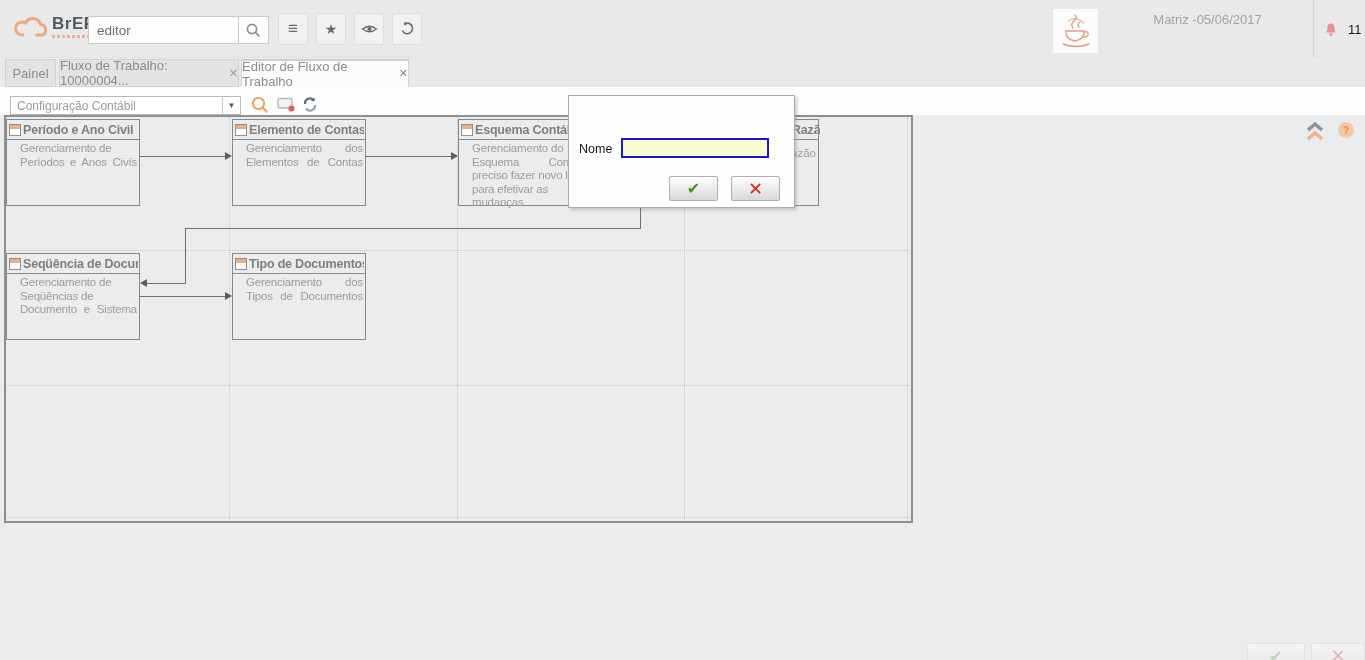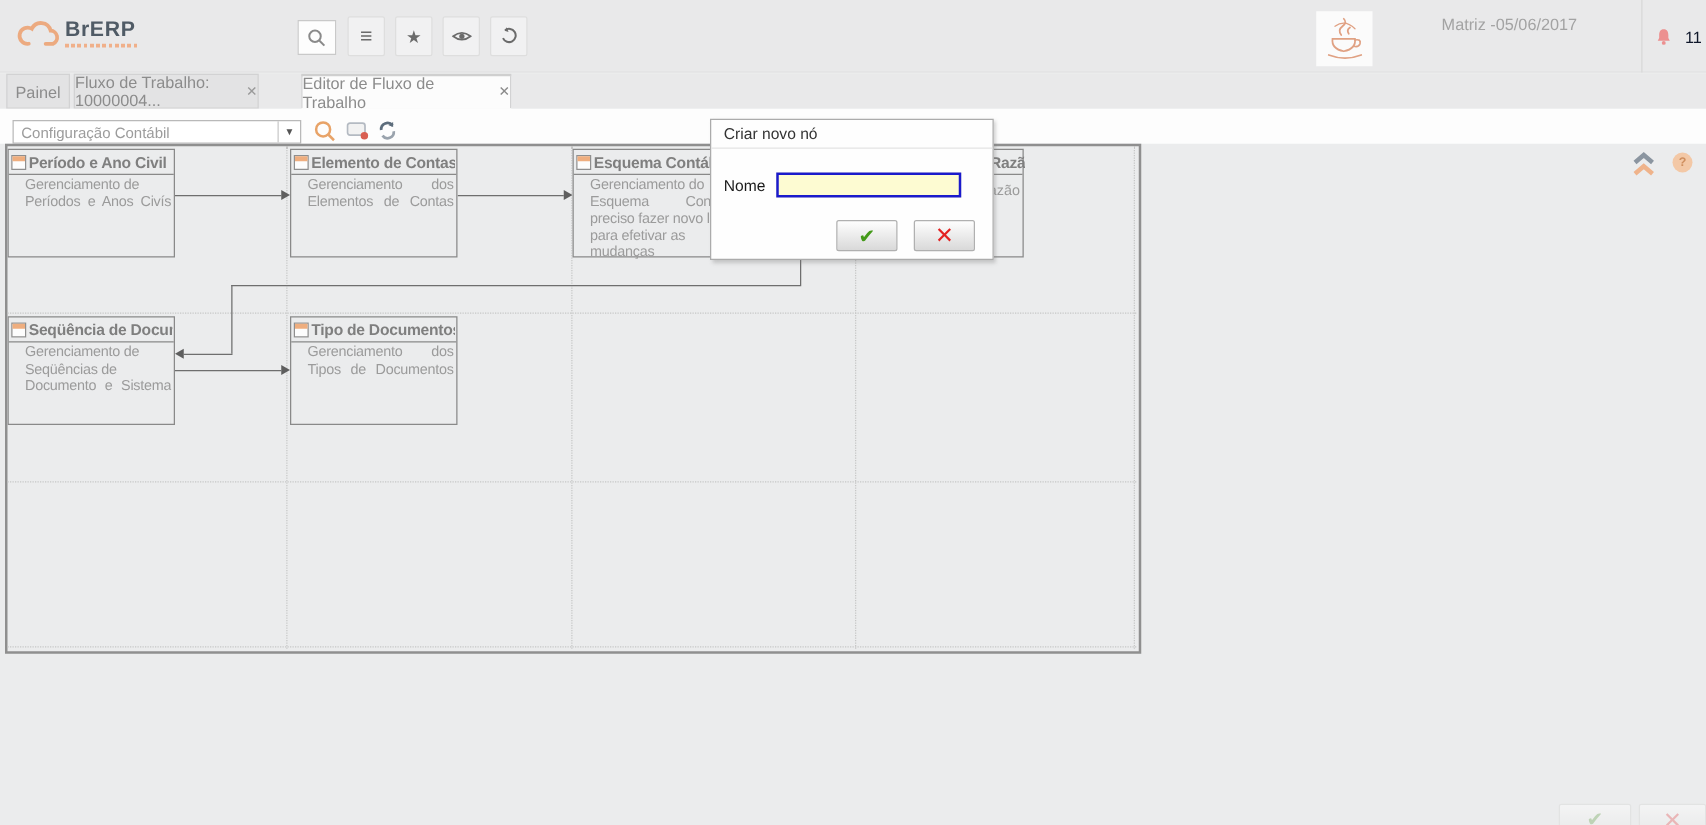--- a/index.html
+++ b/index.html
@@ -100,20 +100,21 @@
   <div class="logo">
     <svg width="40" height="26" viewBox="0 0 40 26">
       <path d="M11 21 a6.5 6.5 0 1 1 2.5 -12 a8 8 0 0 1 15 1.5 a5.5 5.5 0 0 1 2 10.5 l-6 0" fill="none" stroke="#ecaa80" stroke-width="3" stroke-linecap="round"></path>
     </svg>
     <div>
       <div class="logo-text">BrERP</div>
       <div class="logo-micro"></div>
     </div>
   </div>
 
+  <input class="search-input" type="text" value="editor" style="">
   <div class="search-btn">
     <svg width="17" height="17" viewBox="0 0 17 17">
       <circle cx="7" cy="7" r="4.6" fill="none" stroke="#8a8a8a" stroke-width="1.6"></circle>
       <line x1="10.6" y1="10.6" x2="14.5" y2="14.5" stroke="#8a8a8a" stroke-width="1.6"></line>
     </svg>
   </div>
 
   <div class="hbtn" style="left:278px">
     <span style="font-size:17px;">≡</span>
   </div>
@@ -155,21 +156,21 @@
       <circle cx="8" cy="14" r="1.8" fill="#ec9090"></circle>
     </svg>
     <span>11</span>
   </div>
 </div>
 
 <div class="tabbar">
   <div class="tab" style="left:5px; width:51px;">
     <span>Painel</span>
   </div>
-  <div class="tab" style="left:59px; width:148px;">
+  <div class="tab" style="left:59px; width:180px;">
     <span>Fluxo de Trabalho: 10000004...</span>
     <span class="tab-close">✕</span>
   </div>
   <div class="tab active" style="left:241px; width:168px;">
     <span>Editor de Fluxo de Trabalho</span>
     <span class="tab-close" style="color:#8a8a8a;">✕</span>
   </div>
 
   <div class="collapse-btn">
     <svg width="30" height="24" viewBox="0 0 30 24">
@@ -293,21 +294,20 @@
       <span class="node-title">Tipo de Documentos</span>
     </div>
     <div class="node-body">
       <div class="node-line spread">Gerenciamento dos</div>
       <div class="node-line spread">Tipos de Documentos</div>
     </div>
   </div>
 </div>
 
 <div class="dialog">
-  <div class="dialog-title">Criar novo nó</div>
   <span class="dialog-name-label">Nome</span>
   <input class="dialog-input" type="text" value="" style="">
   <div class="dlg-btn" style="left:100px;">
     <span class="glyph-check">✔</span>
   </div>
   <div class="dlg-btn" style="left:162px;">
     <span class="glyph-cross">✕</span>
   </div>
 </div>
 

